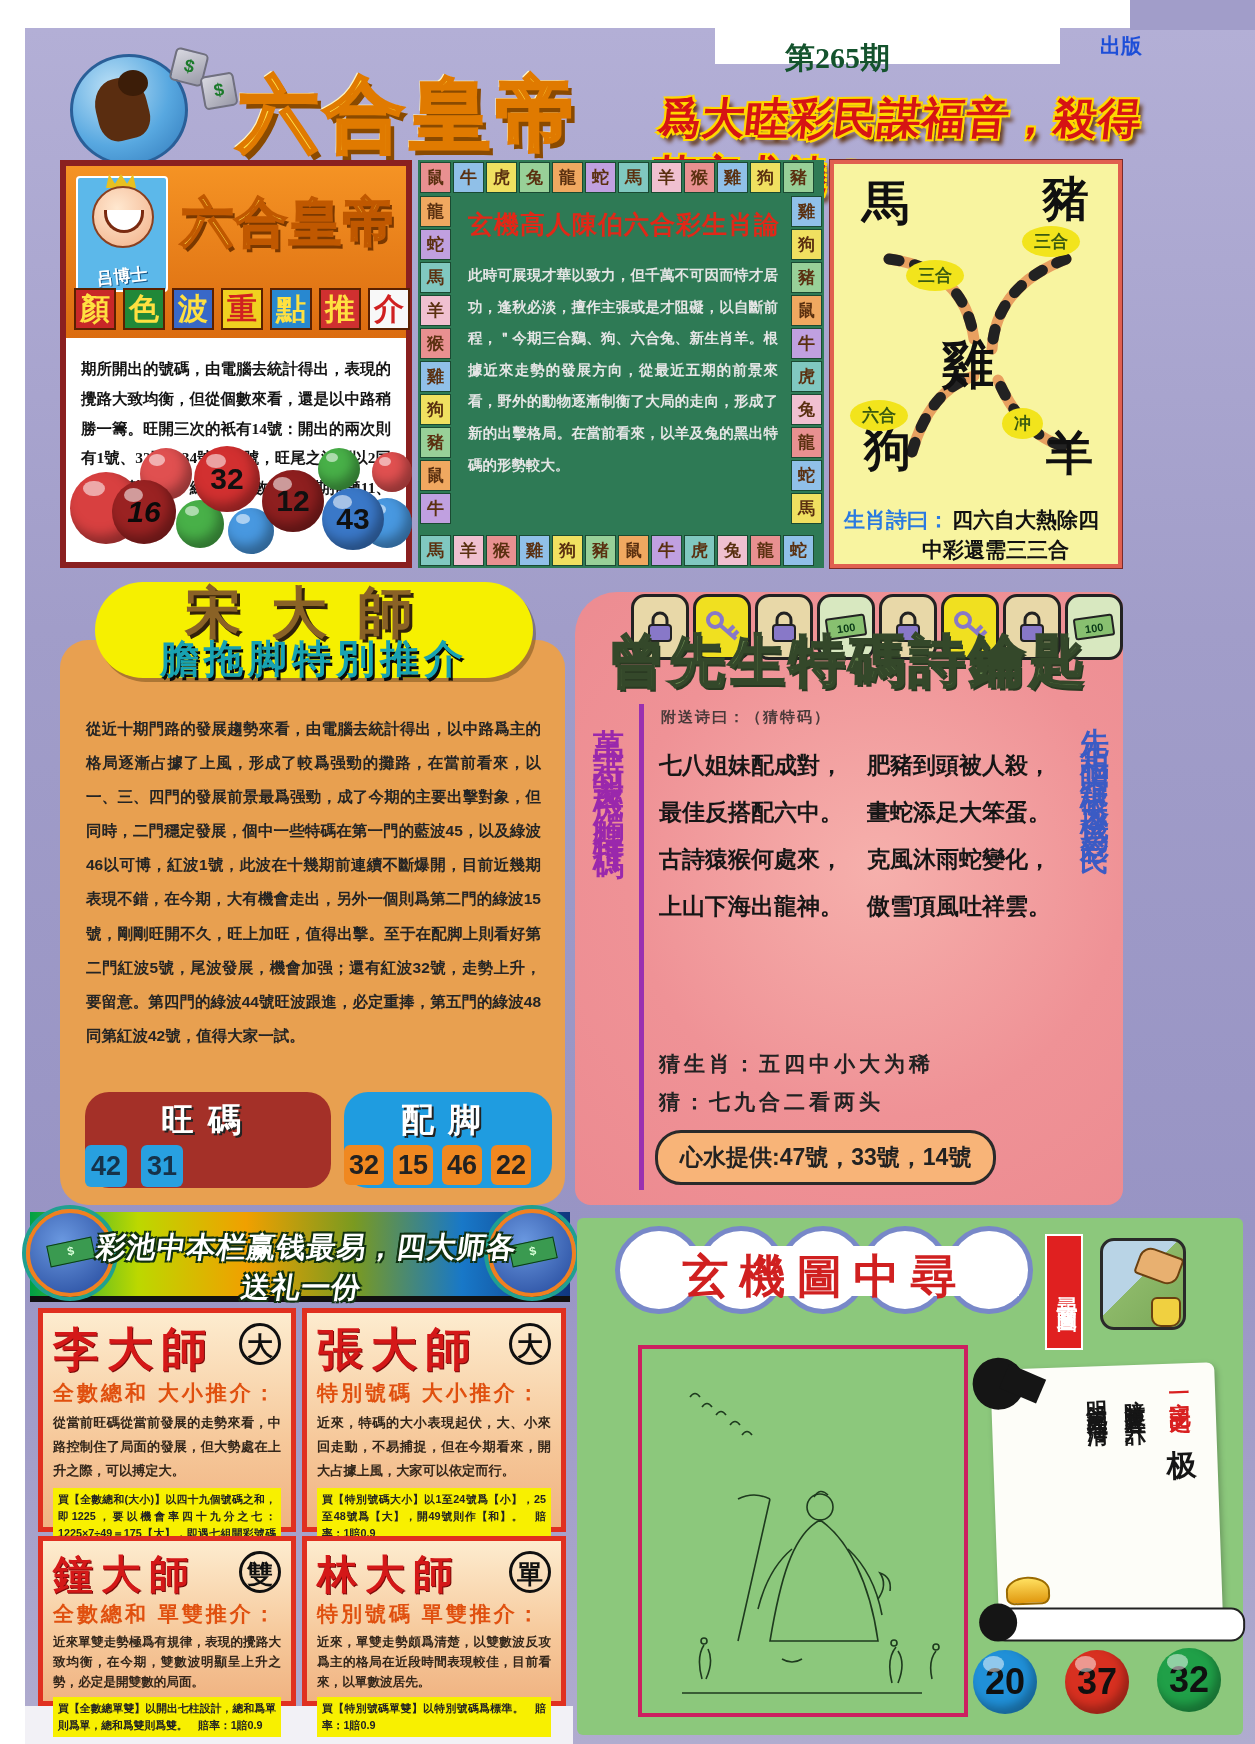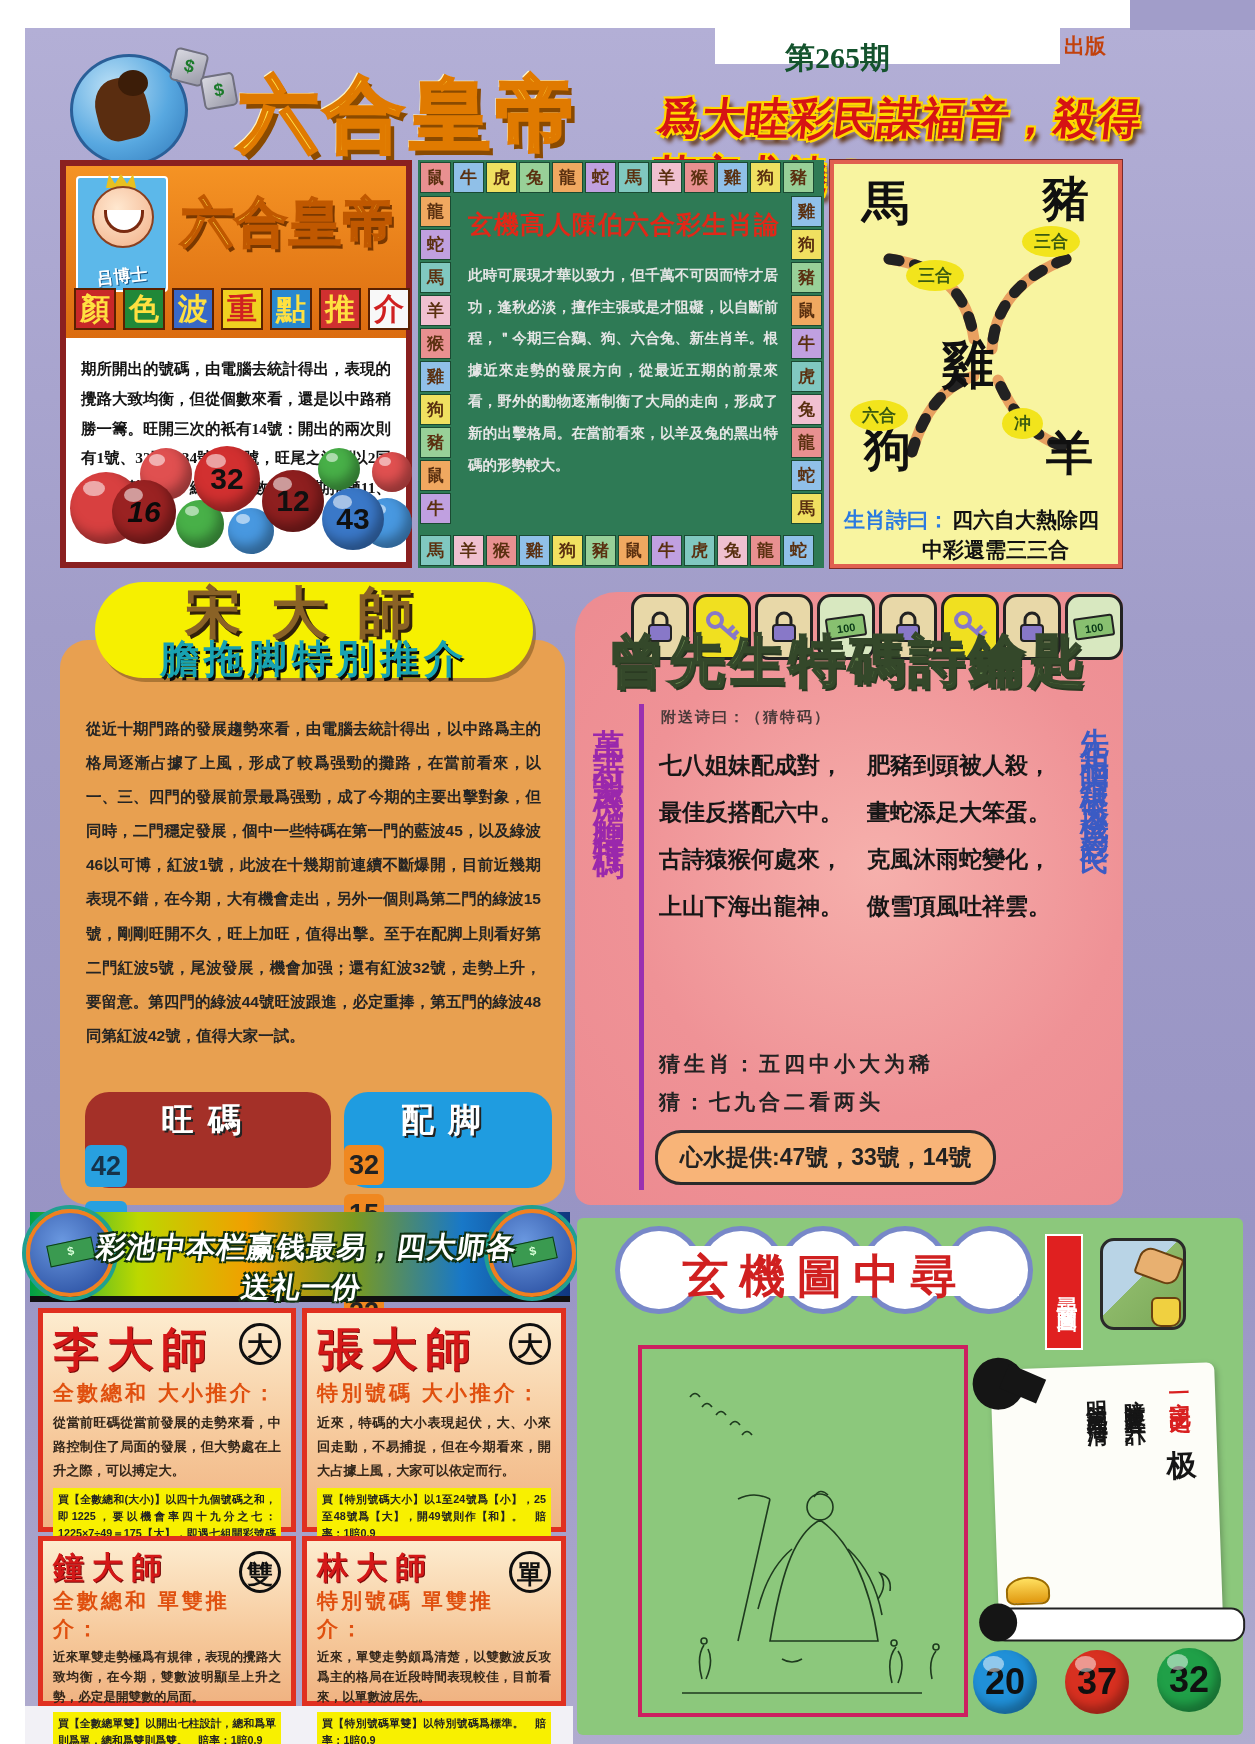--- a/index.html
+++ b/index.html
@@ -7,21 +7,21 @@
   .page{position:relative;width:1255px;height:1744px;overflow:hidden;background:#ffffff;}
   .purple-bg{position:absolute;left:25px;top:28px;width:1230px;height:1716px;
     background:linear-gradient(180deg,#b3afd6 0%,#a19dc9 30%,#9document894c4 60%,#aaa6cf 100%);
     background:linear-gradient(180deg,#b3afd6 0%,#a19dc9 35%,#9894c4 70%,#b0accf 100%);}
   .purple-top-right{position:absolute;left:1130px;top:0;width:125px;height:30px;background:#a19dc9;}
   .bottom-left-white{position:absolute;left:25px;top:1706px;width:548px;height:38px;background:#f2f1f6;}
 
   
   .issue-bar{position:absolute;left:715px;top:24px;width:345px;height:40px;background:#ffffff;}
   .issue-text{position:absolute;left:785px;top:38px;font:bold 30px "Liberation Serif","DejaVu Serif",serif;color:#14532d;}
-  .publish-text{position:absolute;left:1064px;top:32px;font:bold 21px "Liberation Sans",sans-serif;color:#c2410c;}
+  .publish-text{position:absolute;left:1100px;top:32px;font:bold 21px "Liberation Sans",sans-serif;color:#1d4ed8;}
   .mascot-top{position:absolute;left:62px;top:48px;width:170px;height:115px;}
   .mascot-circle{position:absolute;left:8px;top:6px;width:112px;height:106px;border-radius:50%;
     background:radial-gradient(circle at 35% 30%,#bfe2f7,#58a8e0 55%,#2f77b8);border:3px solid #2a5f98;}
   .mascot-bull{position:absolute;left:34px;top:30px;width:52px;height:62px;background:#5a2d10;border-radius:45% 45% 35% 35%;transform:rotate(-14deg);}
   .mascot-head{position:absolute;left:56px;top:22px;width:30px;height:26px;background:#3c1d08;border-radius:50%;}
   .money-cube{position:absolute;width:30px;height:30px;background:linear-gradient(145deg,#d8d8e0,#9a9aa8);border:2px solid #70707e;
     border-radius:5px;color:#1b7a2a;font:bold 18px/28px "Liberation Sans",sans-serif;text-align:center;}
   .cube-a{left:110px;top:2px;transform:rotate(14deg);}
   .cube-b{left:140px;top:26px;transform:rotate(-10deg);}
   .masthead{position:absolute;left:238px;top:62px;font:bold 80px "Liberation Sans",sans-serif;letter-spacing:6px;
@@ -79,21 +79,21 @@
   .song-box{position:absolute;left:60px;top:640px;width:505px;height:565px;background:#e8a050;border-radius:28px;}
   .song-banner{position:absolute;left:95px;top:582px;width:438px;height:96px;background:#f6f000;border-radius:48px;box-shadow:3px 4px 0 rgba(60,40,0,.35);}
   .sb1{position:absolute;left:0;top:-6px;width:100%;text-align:center;font:bold 56px "Liberation Sans",sans-serif;letter-spacing:30px;
     color:#8a6226;text-shadow:3px 3px 0 #33220a;}
   .sb2{position:absolute;left:0;top:50px;width:100%;text-align:center;font:bold 39px "Liberation Sans",sans-serif;letter-spacing:5px;
     color:#17a2b2;text-shadow:2px 3px 0 #0a0a0a;}
   .song-body{position:absolute;left:26px;top:72px;width:455px;font:bold 15.5px "Liberation Sans",sans-serif;color:#242424;line-height:2.2;text-align:justify;}
   .hot-box{position:absolute;left:25px;top:452px;width:246px;height:96px;background:#a43028;border-radius:24px;}
   .leg-box{position:absolute;left:284px;top:452px;width:208px;height:96px;background:#1f9ce0;border-radius:24px;}
   .chip-label{width:100%;text-align:center;font:bold 33px "Liberation Sans",sans-serif;letter-spacing:14px;color:#ffffff;text-shadow:2px 2px 0 #222;margin-top:6px;}
-  .chip-row{display:flex;justify-content:space-between;gap:14px;margin-top:2px;flex-direction:column;}
+  .chip-row{display:flex;justify-content:flex-start;gap:14px;margin-top:2px;}
   .leg-box .chip-row{gap:9px;}
   .chip{width:42px;height:42px;border-radius:6px;display:flex;align-items:center;justify-content:center;font:bold 27px "Liberation Sans",sans-serif;color:#16324a;}
   .chip.blue{background:#28a0e0;}
   .chip.orange{background:#f08820;color:#222;width:40px;height:40px;}
 
   
   .zeng-box{position:absolute;left:575px;top:592px;width:548px;height:613px;background:#ef9296;border-radius:42px 16px 16px 16px;
     background:radial-gradient(circle at 55% 45%,#f6b0ac 0%,#ef9296 55%,#ec8a90 100%);}
   .zg-icons{position:absolute;left:56px;top:2px;display:flex;gap:4px;}
   .zg-tile{width:58px;height:66px;border:3px solid #222;border-radius:14px;display:flex;align-items:center;justify-content:center;box-sizing:border-box;}
@@ -122,21 +122,21 @@
   .med-bill{position:absolute;left:18px;top:28px;width:44px;height:20px;background:#3a9a50;border:1px solid #0a3a18;transform:rotate(-12deg);
     color:#d8ffd8;font:bold 12px/18px "Liberation Sans",sans-serif;text-align:center;}
 
   
   .master{position:absolute;border:5px solid #e03020;background:linear-gradient(180deg,#fdeccf 0%,#f6c89a 60%,#f0b382 100%);box-sizing:border-box;padding:6px 10px;}
   .m-li{left:38px;top:1308px;width:258px;height:224px;}
   .m-zhang{left:302px;top:1308px;width:264px;height:224px;}
   .m-zhong{left:38px;top:1536px;width:258px;height:170px;}
   .m-lin{left:302px;top:1536px;width:264px;height:170px;}
   .m-name{font:bold 46px "Liberation Sans",sans-serif;color:#d41818;letter-spacing:8px;text-shadow:1px 1px 0 #7a0a0a;display:inline-block;}
-  .short .m-name{font-size:31px;}
+  .short .m-name{font-size:40px;}
   .m-badge{float:right;width:42px;height:42px;border:3px solid #101010;border-radius:50%;text-align:center;
     font:bold 26px/40px "Liberation Sans",sans-serif;color:#101010;margin-top:4px;box-sizing:border-box;}
   .m-sub{font:bold 21px "Liberation Sans",sans-serif;color:#e0500f;letter-spacing:3px;margin-top:-2px;}
   .m-body{font:bold 13.2px "Liberation Sans",sans-serif;color:#33261a;line-height:1.82;margin-top:4px;text-align:justify;}
   .short .m-body{font-size:12.6px;line-height:1.6;}
   .m-note{background:#f8f000;font:bold 10.8px "Liberation Sans",sans-serif;color:#222;line-height:1.55;padding:3px 5px;margin-top:5px;text-align:justify;}
 
   
   .green-box{position:absolute;left:577px;top:1218px;width:666px;height:517px;background:#8cc87c;border-radius:6px;}
   .cloud{position:absolute;left:38px;top:8px;width:420px;height:88px;}

